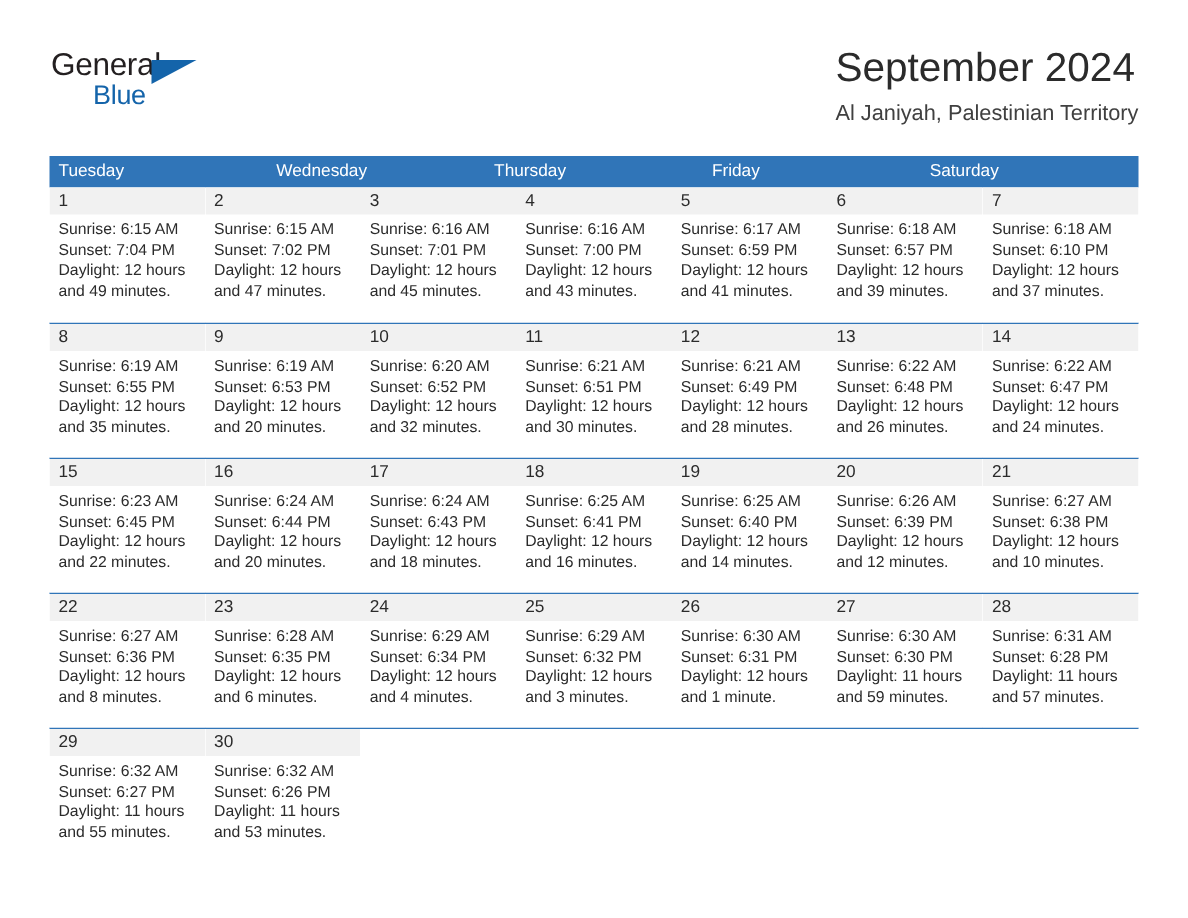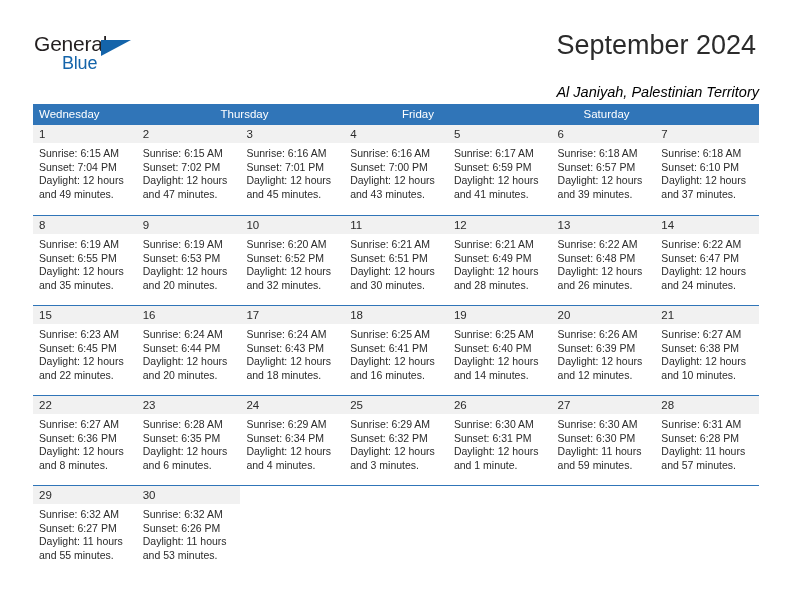--- a/index.html
+++ b/index.html
@@ -73,25 +73,24 @@
     text-align: left;
   }
   .cal-title {
     font-size: 27px;
     color: #2b2b2b;
     line-height: 34px;
     white-space: nowrap;
   }
   .cal-subtitle {
     font-size: 14.5px;
-    color: #000000;
+    color: #404040;
     line-height: 20px;
-    margin-top: 20px;
+    margin-top: 4px;
     white-space: nowrap;
-    font-style: italic;
   }
 
   
   .calendar {
     position: absolute;
     left: 33px;
     top: 104px;
     width: 726px;
   }
   .weekdays {
@@ -165,20 +164,21 @@
     <div class="titles">
       <div class="cal-title">September 2024</div>
       <div class="cal-subtitle">Al Janiyah, Palestinian Territory</div>
     </div>
 
   </div>
 
   <div class="calendar">
 
     <div class="weekdays">
+      <div class="weekday">Tuesday</div>
       <div class="weekday">Wednesday</div>
       <div class="weekday">Thursday</div>
       <div class="weekday">Friday</div>
       <div class="weekday">Saturday</div>
     </div>
 
     <div id="weeks-container">
         <div class="week">
           <div class="day filled">
             <div class="daynum-strip">

